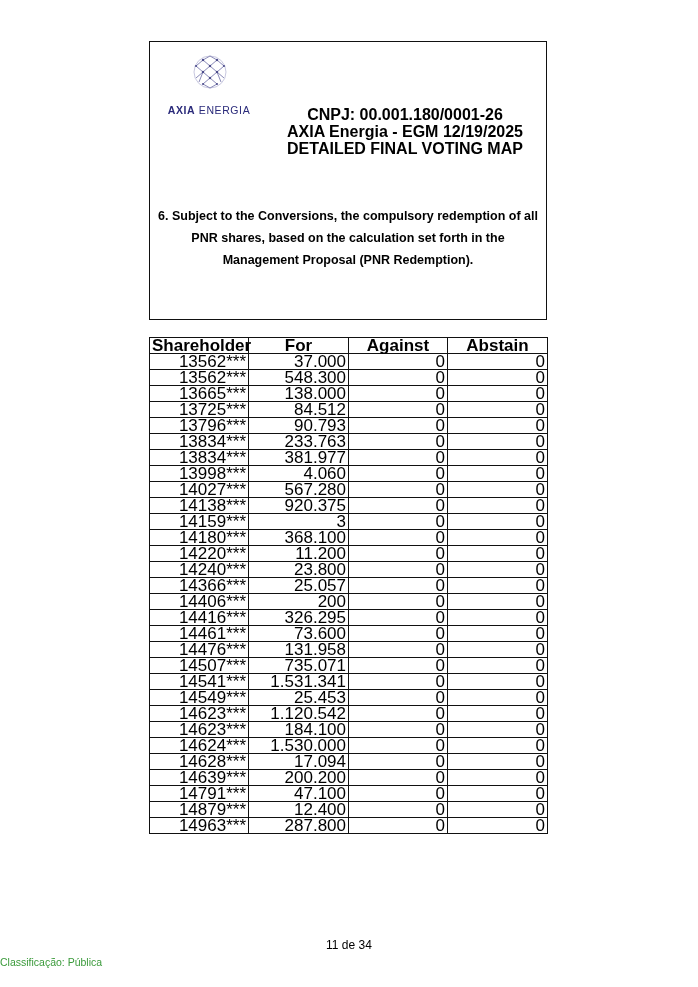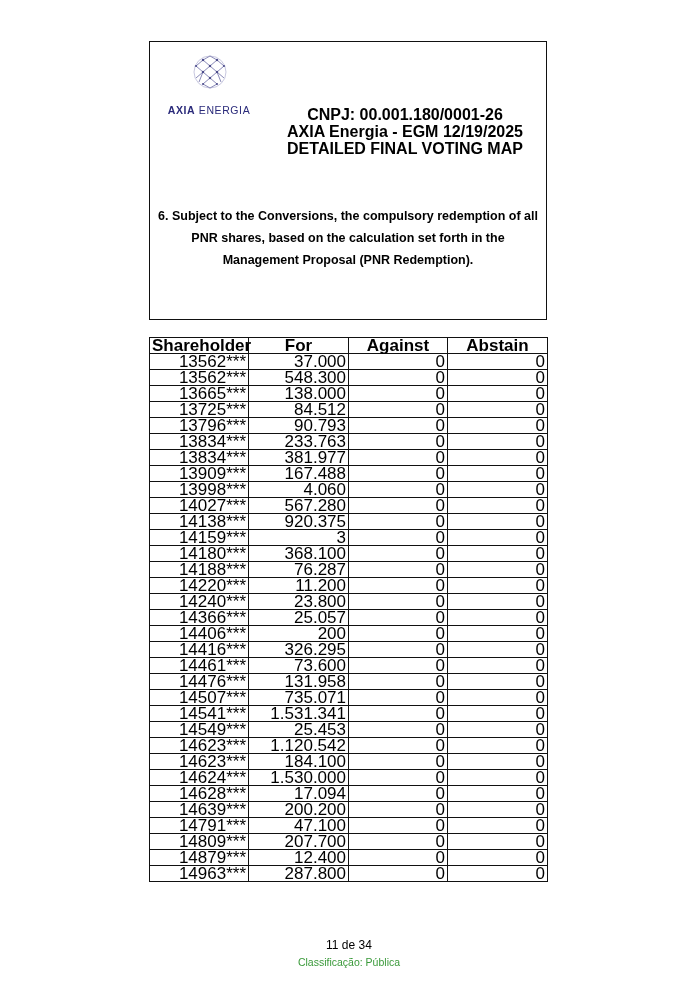--- a/index.html
+++ b/index.html
@@ -11,21 +11,21 @@
     .logo-text b { font-weight: bold; text-align: right; }
     .header-lines { position: absolute; left: 130px; top: 20px; width: 250px; text-align: center; font-weight: bold; font-size: 16px; line-height: 17px; margin-top: 44px; }
     .question { position: absolute; left: 0; top: 163px; width: 100%; text-align: center; font-weight: bold; font-size: 12.5px; line-height: 22px; padding: 0 6px; box-sizing: border-box; }
     table.votes { position: absolute; left: 149px; top: 337px; width: 398px; border-collapse: collapse; font-size: 17px; table-layout: fixed; }
     table.votes th, table.votes td { border: 1px solid #111; height: 15.9px; padding: 0 2px; line-height: 15px; box-sizing: border-box; }
     table.votes th { font-weight: bold; text-align: center; border-top: 1.5px solid #111; }
     table.votes td.num { text-align: right; }
     table.votes td.name { text-align: right; }
     table.votes col.c1 { width: 99px; } table.votes col.c2 { width: 100px; } table.votes col.c3 { width: 99px; } table.votes col.c4 { width: 100px; }
     .footer-page { position: absolute; left: 0; top: 938px; width: 698px; text-align: center; font-size: 12px; }
-    .footer-class { position: absolute; left: 0; top: 956px; width: 698px; text-align: center; font-size: 10.5px; color: #3a9a3a; }
+    .footer-class { position: absolute; left: 0; top: 956px; width: 698px; text-align: left; font-size: 10.5px; color: #3a9a3a; }
   </style>
 </head>
 <body>
 
 <div class="page-box">
   <div class="logo">
     <svg width="38" height="40" viewBox="0 0 38 40">
       <g fill="none" stroke="#8a8ab8" stroke-width="1">
         <circle cx="19" cy="20" r="16" stroke="#c8c8e0"></circle>
         <path d="M5 14 L12 8 L19 14 L26 8 L33 14 M5 14 L12 20 L19 14 L26 20 L33 14 M5 26 L12 20 L19 26 L26 20 L33 26 M8 30 L12 20 M19 26 L12 32 M19 26 L26 32 M26 20 L30 30 M12 8 L19 4 L26 8 M12 32 L19 36 L26 32"></path>
@@ -105,26 +105,20 @@
         <td class="num">0</td>
         <td class="num">0</td>
       </tr>
       <tr>
         <td class="name">13834***</td>
         <td class="num">381.977</td>
         <td class="num">0</td>
         <td class="num">0</td>
       </tr>
       <tr>
-        <td class="name">13909***</td>
-        <td class="num">167.488</td>
-        <td class="num">0</td>
-        <td class="num">0</td>
-      </tr>
-      <tr>
         <td class="name">13998***</td>
         <td class="num">4.060</td>
         <td class="num">0</td>
         <td class="num">0</td>
       </tr>
       <tr>
         <td class="name">14027***</td>
         <td class="num">567.280</td>
         <td class="num">0</td>
         <td class="num">0</td>
@@ -141,26 +135,20 @@
         <td class="num">0</td>
         <td class="num">0</td>
       </tr>
       <tr>
         <td class="name">14180***</td>
         <td class="num">368.100</td>
         <td class="num">0</td>
         <td class="num">0</td>
       </tr>
       <tr>
-        <td class="name">14188***</td>
-        <td class="num">76.287</td>
-        <td class="num">0</td>
-        <td class="num">0</td>
-      </tr>
-      <tr>
         <td class="name">14220***</td>
         <td class="num">11.200</td>
         <td class="num">0</td>
         <td class="num">0</td>
       </tr>
       <tr>
         <td class="name">14240***</td>
         <td class="num">23.800</td>
         <td class="num">0</td>
         <td class="num">0</td>
@@ -243,26 +231,20 @@
         <td class="num">0</td>
         <td class="num">0</td>
       </tr>
       <tr>
         <td class="name">14791***</td>
         <td class="num">47.100</td>
         <td class="num">0</td>
         <td class="num">0</td>
       </tr>
       <tr>
-        <td class="name">14809***</td>
-        <td class="num">207.700</td>
-        <td class="num">0</td>
-        <td class="num">0</td>
-      </tr>
-      <tr>
         <td class="name">14879***</td>
         <td class="num">12.400</td>
         <td class="num">0</td>
         <td class="num">0</td>
       </tr>
       <tr>
         <td class="name">14963***</td>
         <td class="num">287.800</td>
         <td class="num">0</td>
         <td class="num">0</td>

